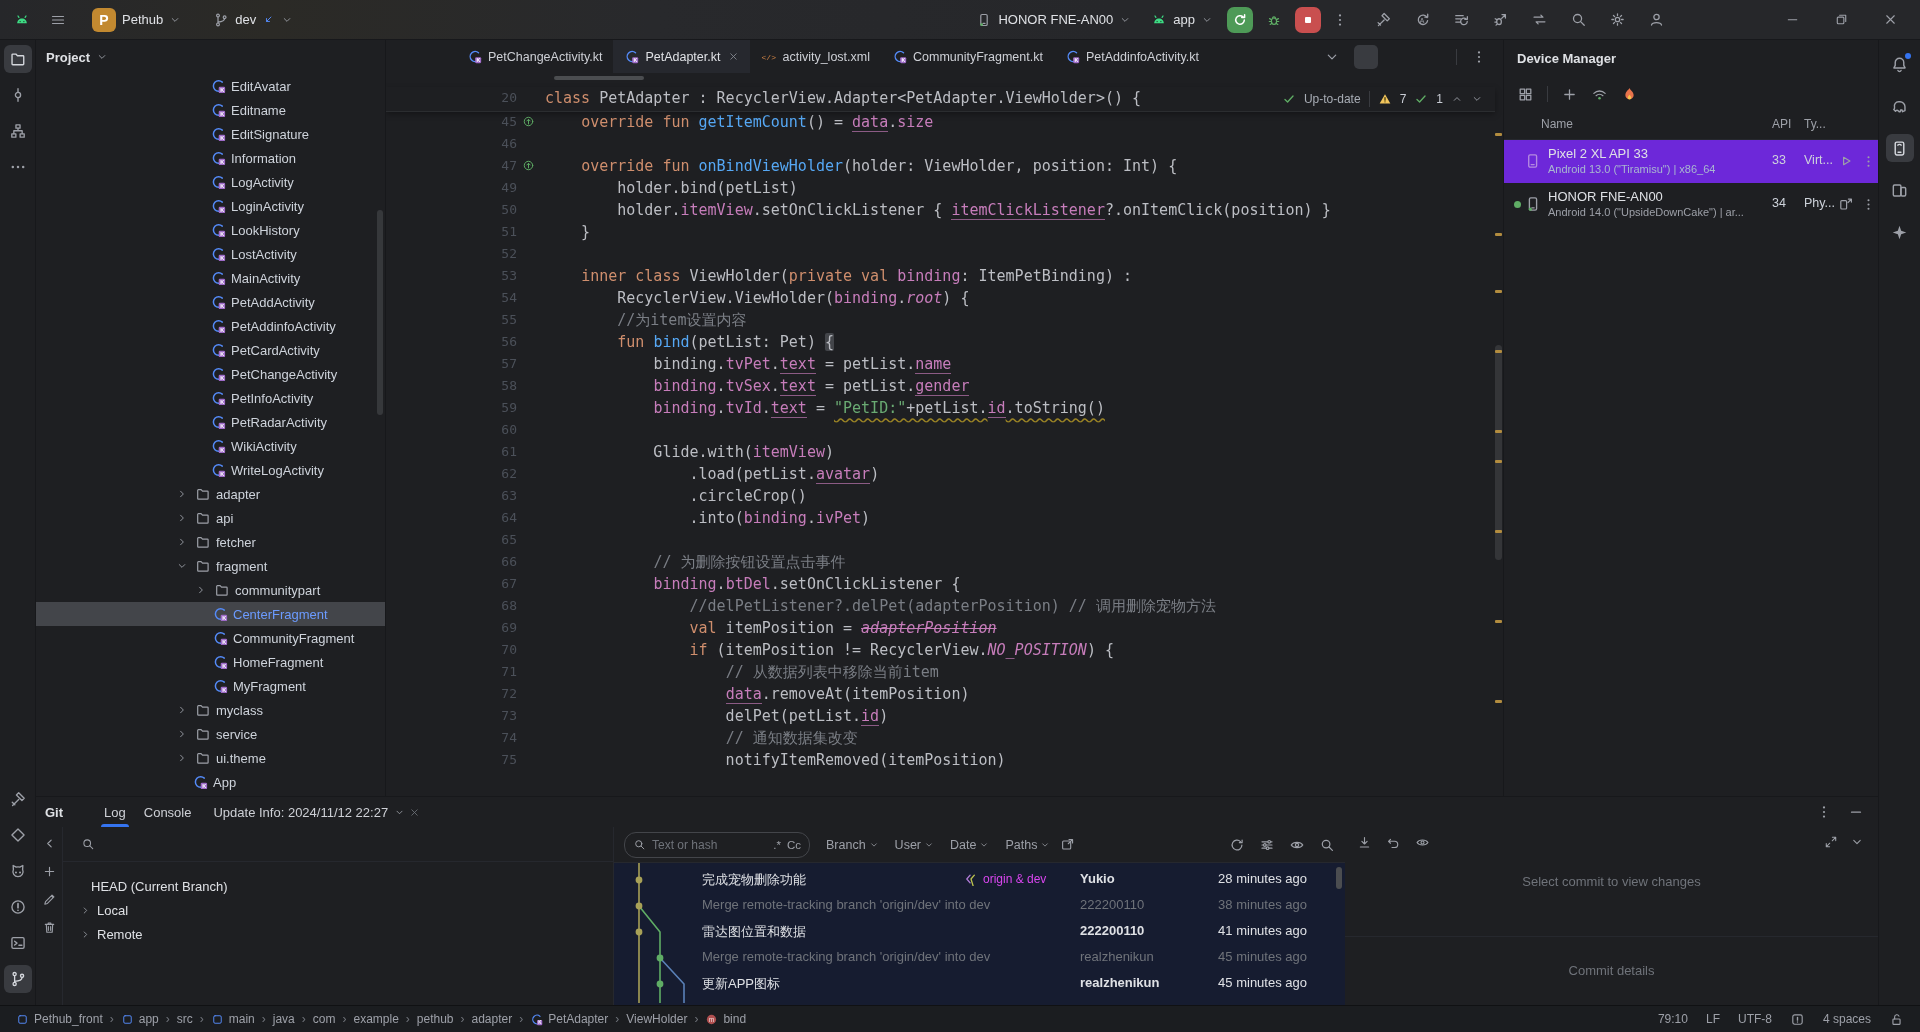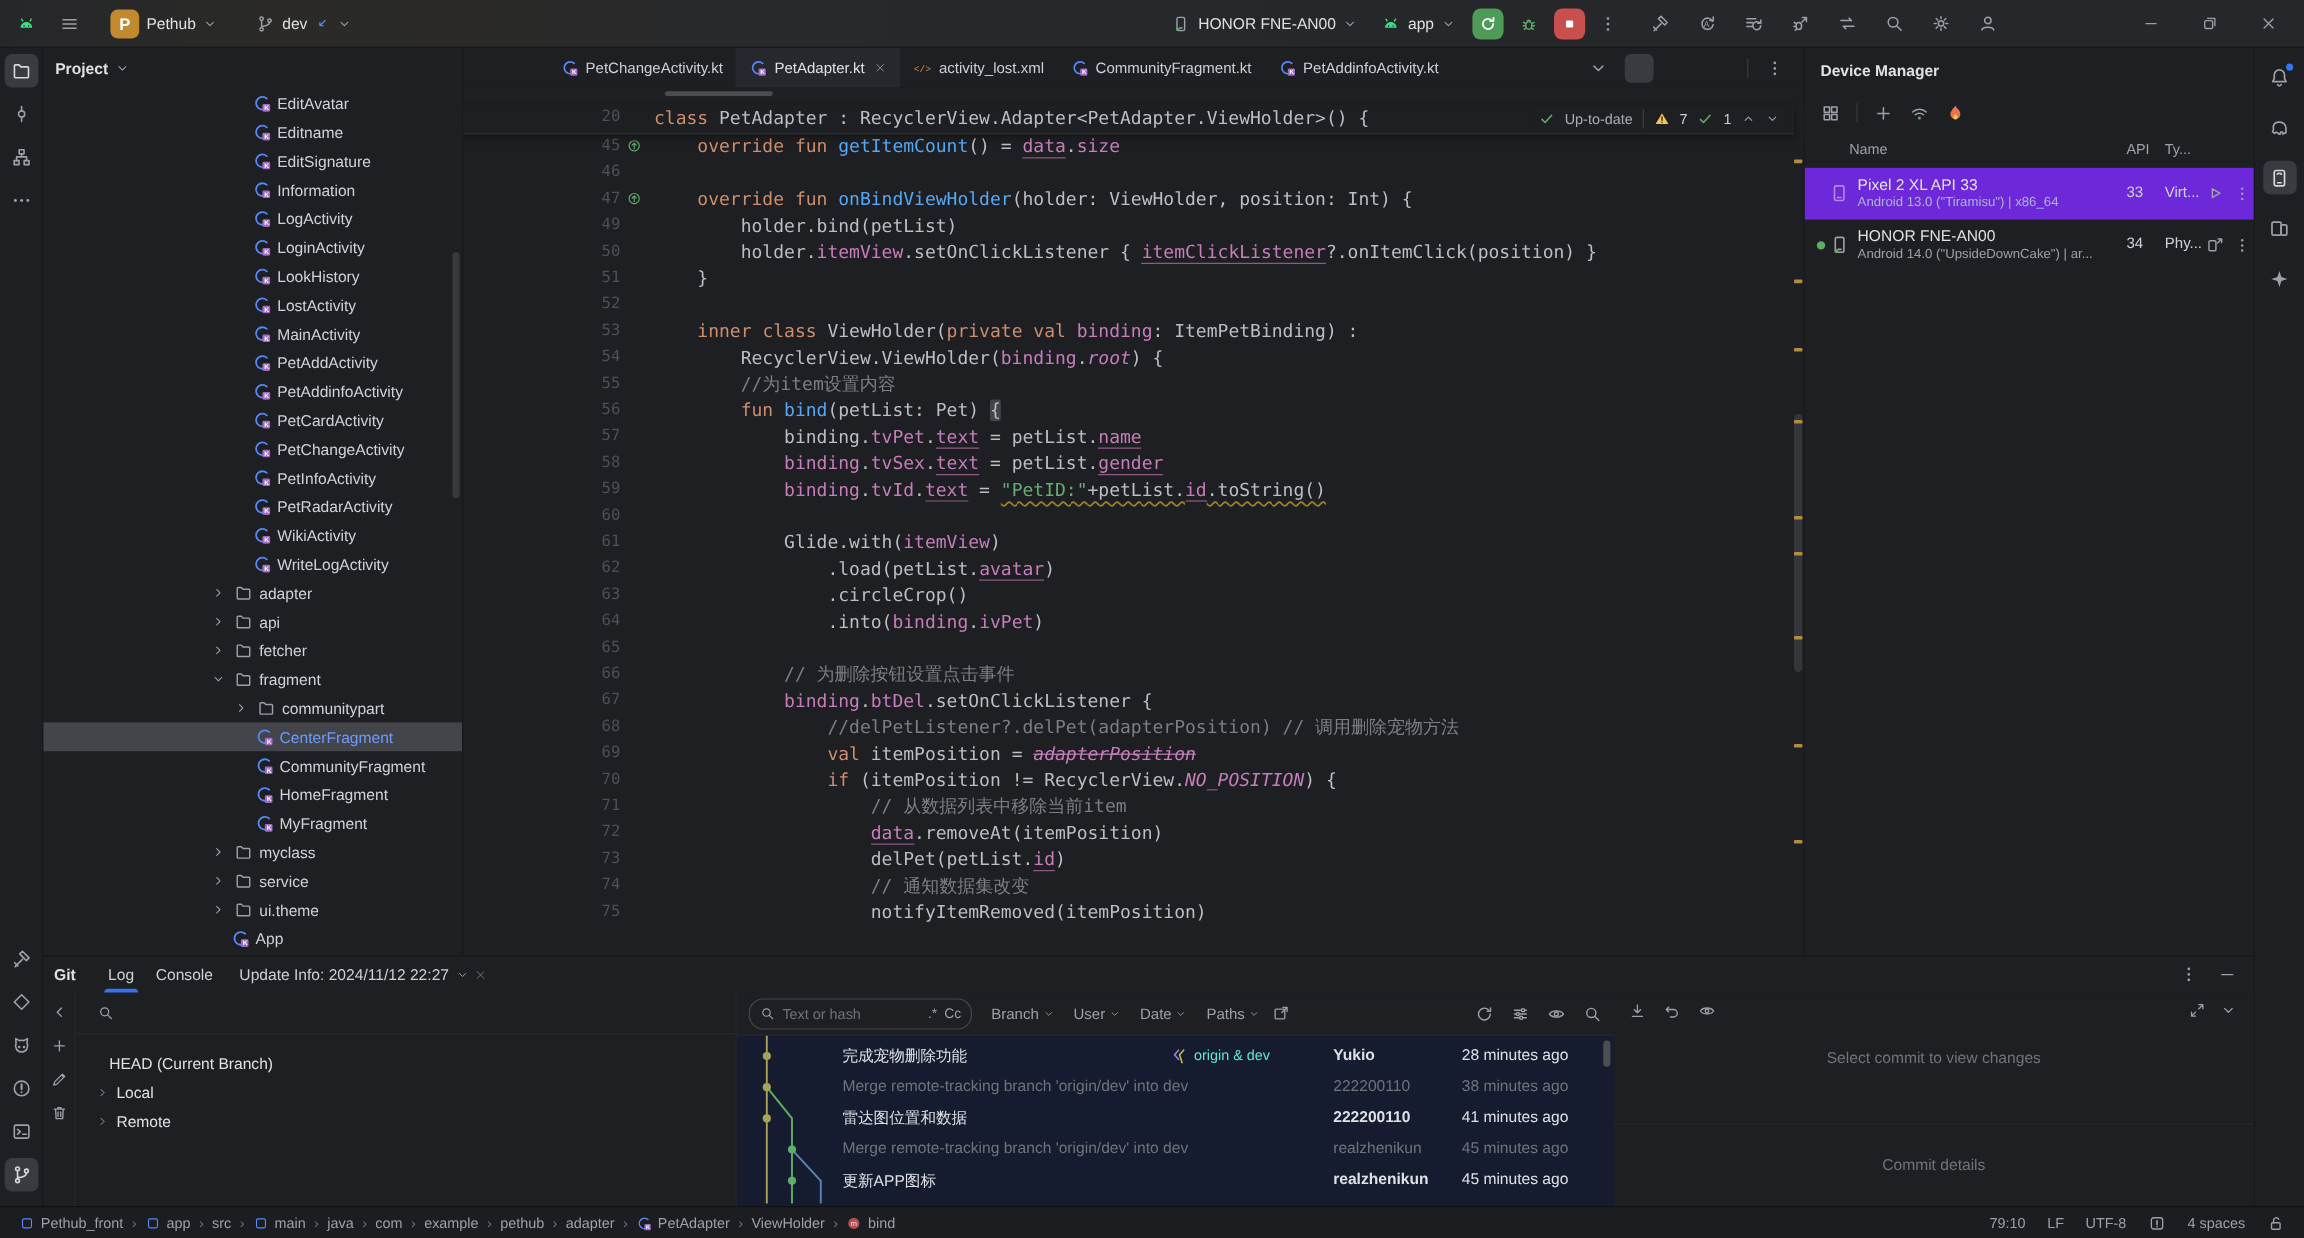--- a/index.html
+++ b/index.html
@@ -89,41 +89,41 @@
   .dm-row.sel{background:#6d28d9;}
   .dm-name{position:absolute;left:44px;top:6px;color:#dfe1e5;font-size:13px;white-space:nowrap;}
   .dm-sub{position:absolute;left:44px;top:23px;color:#9da0a8;font-size:11px;white-space:nowrap;}
   .dm-row.sel .dm-sub{color:#a9b7d0;}
   .dm-cell{position:absolute;top:13px;color:#ced3db;font-size:12.5px;}
   .dot{width:7px;height:7px;border-radius:50%;background:#5fad65;position:absolute;left:10px;top:18px;}
 
   
   .git{flex:1;border-top:1px solid #17181b;position:relative;display:flex;flex-direction:column;min-height:0;background:#1e1f22;}
   .git-tabs{height:30px;display:flex;align-items:center;gap:4px;padding-left:9px;flex:none;}
-  .gt-title{font-weight:700;color:#dfe1e5;margin-right:14px;}
+  .gt-title{font-weight:700;color:#dfe1e5;margin-right:28px;}
   .gtab{position:relative;height:100%;display:flex;align-items:center;padding:0 9px;color:#ced0d6;cursor:pointer;}
   .gtab.active:after{content:"";position:absolute;left:6px;right:6px;bottom:0;height:3px;border-radius:3px 3px 0 0;background:#3574f0;}
   .git-tabs .right{margin-left:auto;display:flex;gap:16px;padding-right:14px;}
   .git-body{flex:1;display:flex;min-height:0;}
   .gside{width:26px;flex:none;display:flex;flex-direction:column;align-items:center;gap:13px;padding-top:9px;border-right:1px solid #26282e;}
   .gbranches{width:550px;flex:none;border-right:1px solid #26282e;position:relative;}
   .gb-search{height:34px;display:flex;align-items:center;gap:8px;padding-left:18px;border-bottom:1px solid #26282e;}
   .gb-rows{padding-top:12px;}
   .gbrow{height:24px;display:flex;align-items:center;gap:4px;color:#dfe1e5;cursor:pointer;}
   .glog{width:731px;flex:none;position:relative;background:#161c30;display:flex;flex-direction:column;}
   .glog-bar{height:36px;flex:none;background:#1e1f22;border-bottom:1px solid #26282e;display:flex;align-items:center;gap:10px;padding:0 10px;box-sizing:border-box;}
   .searchbox{width:168px;height:24px;border:1px solid #43454a;border-radius:12px;display:flex;align-items:center;gap:6px;padding:0 8px;color:#6f737a;}
   .toggle{color:#9da0a8;font-size:11.5px;cursor:pointer;}
   .filter{display:flex;align-items:center;gap:3px;color:#9da0a8;cursor:pointer;font-size:12.5px;}
   .glog-bar .right{margin-left:auto;display:flex;gap:14px;align-items:center;}
   .glist{flex:1;position:relative;overflow:hidden;padding-left:29px;}
   .crow{position:absolute;left:0;right:0;height:26px;cursor:pointer;}
   .cmsg{position:absolute;left:88px;top:4px;color:#dfe1e5;white-space:nowrap;}
-  .ctag{position:absolute;left:362px;top:5px;display:flex;gap:5px;align-items:center;color:#5eead4;font-size:12px;}
-  .cauthor{position:absolute;left:466px;top:4px;font-weight:600;color:#dfe1e5;white-space:nowrap;margin-left:31px;}
+  .ctag{position:absolute;left:350px;top:5px;display:flex;gap:5px;align-items:center;color:#d946ef;font-size:12px;}
+  .cauthor{position:absolute;left:466px;top:4px;font-weight:600;color:#dfe1e5;white-space:nowrap;}
   .ctime{position:absolute;right:38px;top:4px;color:#dfe1e5;}
   .crow.dim .cmsg,.crow.dim .cauthor,.crow.dim .ctime{color:#6f737a;font-weight:400;}
   .glist-scroll{position:absolute;right:3px;top:4px;width:6px;height:22px;background:#4b4d50;border-radius:3px;}
   .gdetails{flex:1;position:relative;background:#1e1f22;min-width:0;}
   .gd-top{position:absolute;top:0;left:0;right:0;height:109px;border-bottom:1px solid #26282e;
           display:flex;align-items:center;justify-content:center;color:#6f737a;}
   .gd-bottom{position:absolute;top:109px;left:0;right:0;bottom:0;display:flex;align-items:center;justify-content:center;color:#6f737a;}
   .gd-icons{position:absolute;top:8px;left:12px;display:flex;gap:14px;z-index:2;}
   .gd-corner{position:absolute;top:8px;right:14px;display:flex;gap:12px;z-index:2;}
 

